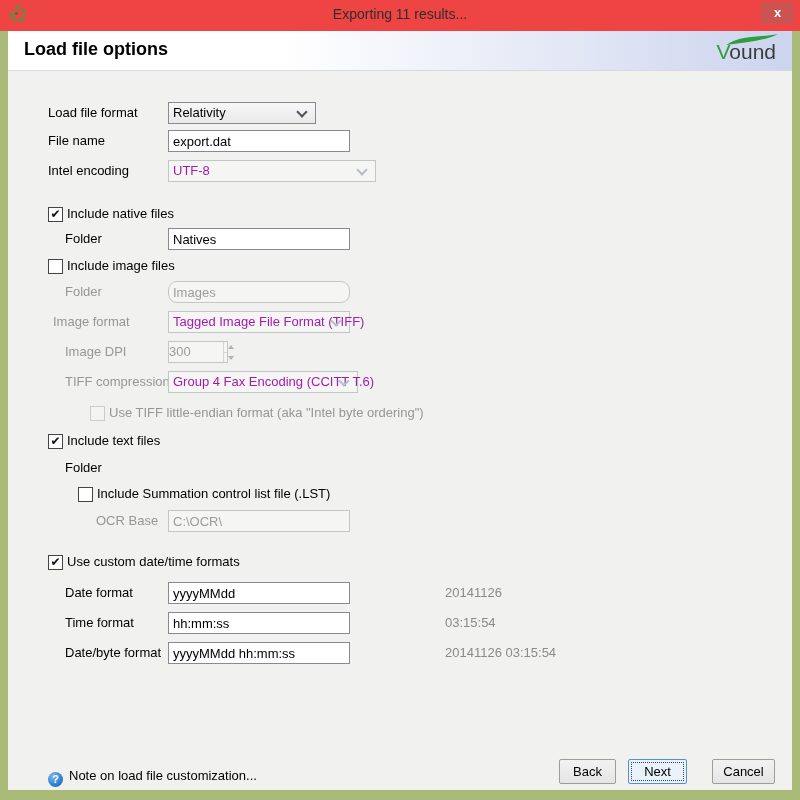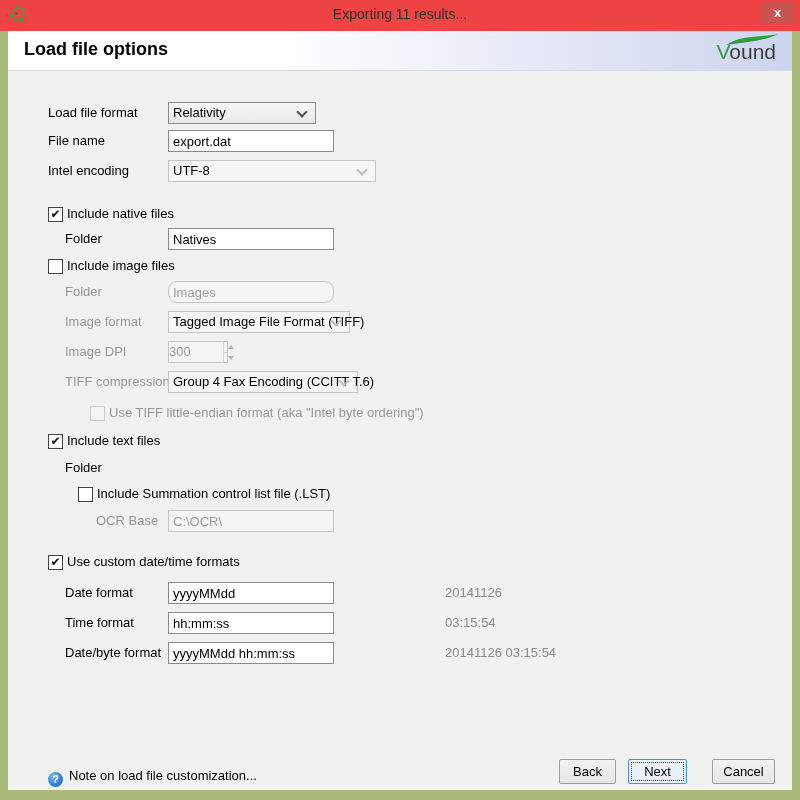--- a/index.html
+++ b/index.html
@@ -34,29 +34,29 @@
   .brand{position:absolute;right:16px;top:9px;height:26px;}
   .brand-text{display:block;font-size:21px;color:#3c3c3c;letter-spacing:0px;}
   .brand-text::first-letter{color:#2f9e3c;}
   .brand svg{position:absolute;right:-3px;top:-7px;}
   
   .content{position:absolute;left:0;top:40px;width:784px;height:719px;background:#f1f1ef;}
   .lbl{position:absolute;height:22px;line-height:22px;white-space:nowrap;}
   .lbl.dim{color:#969696;}
   .inp{
     position:absolute;height:20px;border:1px solid #878b91;background:#fff;
-    font-family:inherit;font-size:13px;padding:0 0 0 4px;color:#000;box-sizing:content-box;
+    font-family:inherit;font-size:13px;padding:0 16px 0 4px;color:#000;box-sizing:content-box;
   }
   .inp.dis{border-color:#c3c6c9;background:#f5f5f4;color:#9c9c9c;}
   .combo{
     position:absolute;height:20px;border:1px solid #878b91;
     background:linear-gradient(#f7f7f7,#e9e9e9);
     line-height:20px;padding-left:4px;white-space:nowrap;cursor:default;
   }
-  .combo.dis{border-color:#c3c6c9;background:#f5f5f4;color:#000000;}
+  .combo.dis{border-color:#c3c6c9;background:#f5f5f4;color:#a21caf;}
   .chev{
     position:absolute;right:9px;top:5px;width:6px;height:6px;
     border-right:2px solid #50555c;border-bottom:2px solid #50555c;transform:rotate(45deg);
   }
   .combo.dis .chev{border-color:#b4bfca;}
   .cb{
     position:absolute;width:13px;height:13px;background:#fff;border:1px solid #454545;
     font-size:12px;line-height:13px;text-align:center;color:#111;cursor:pointer;
   }
   .cb.dis{border-color:#cbcbca;background:#f4f4f3;cursor:default;}
@@ -140,21 +140,21 @@
 
     <span class="lbl" style="left:57px;top:157px">Folder</span>
     <input class="inp" style="left: 160px; top: 157px; width: 160px;" value="Natives">
 
     <span class="cb" style="left:40px;top:188px"></span>
     <span class="lbl" style="left:59px;top:184px">Include image files</span>
 
     <span class="lbl dim" style="left:57px;top:210px">Folder</span>
     <input class="inp dis" style="left: 160px; top: 210px; width: 160px; border-radius: 9px;" disabled="" value="Images">
 
-    <span class="lbl dim" style="left:57px;top:240px">Image format</span>
+    <span class="lbl dim" style="left:45px;top:240px">Image format</span>
     <div class="combo dis" style="left:160px;top:240px;width:176px">
       <span>Tagged Image File Format (TIFF)</span>
       <span class="chev"></span>
     </div>
 
     <span class="lbl dim" style="left:57px;top:270px">Image DPI</span>
     <div class="spin" style="left:160px;top:270px;width:58px">
       <span class="spin-val">300</span>
       <span class="spin-btns">
         <span class="spin-b up"></span>

